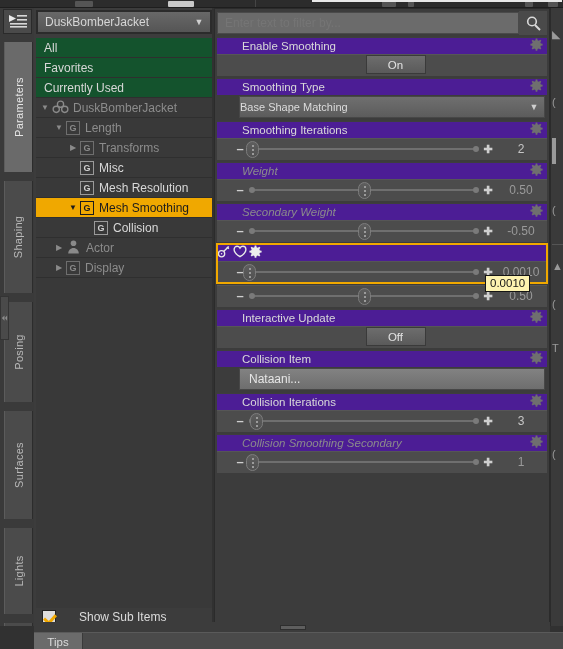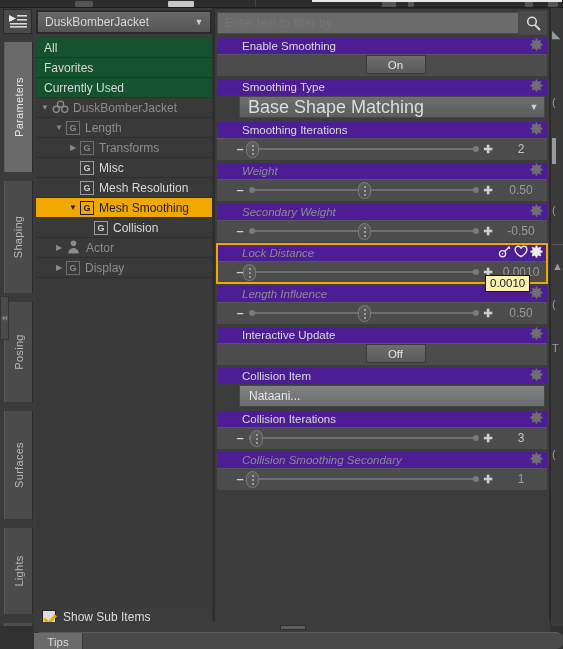--- a/index.html
+++ b/index.html
@@ -88,21 +88,21 @@
     border: 1px solid #9a9a9a; color: #d0d0d0;
     font-size: 9px; line-height: 12px; text-align: center; font-weight: bold;
   }
   .gicon.dim { border-color: #6e6e6e; color: #8a8a8a; }
   .gicon.dark { border-color: #1c1c1c; color: #1c1c1c; }
   .figicon { flex: 0 0 16px; width:16px; height:15px; margin-right:4px; }
   .grpicon { flex: 0 0 18px; width:18px; height:15px; margin-right:3px; }
 
   .show-sub {
     position: absolute; left: 2px; top: 600px; width: 176px; height: 18px;
-    display: flex; align-items: center; background: #3c3c3c;
+    display: flex; align-items: center; background: #3c3c3c; gap: 16px;
   }
   .chk {
     width: 14px; height: 14px; margin-left: 6px; margin-right: 7px;
     background: #ddd; border: 1px solid #222; position: relative;
   }
   .chk::after {
     content: ""; position: absolute; left: 3px; top: 1px;
     width: 5px; height: 9px; border: solid #f0a800;
     border-width: 0 3px 3px 0; transform: rotate(42deg);
   }
@@ -152,21 +152,21 @@
     display: flex; align-items: center; justify-content: center;
   }
 
   
   .combo-body { height: 24px; background: #3c3c3c; display:flex; align-items:center; }
   .combo {
     margin-left: 22px; flex: 1; height: 22px; margin-right: 2px;
     background: linear-gradient(to bottom,#6f6f6f,#5c5c5c);
     border: 1px solid #474747; display: flex; align-items: center;
   }
-  .combo .cv { flex: 1; color: #dcdcdc; font-size: 18px; padding-left: 8px; }
+  .combo .cv { flex: 1; color: #dcdcdc; font-size: 11px; }
   .combo .cc { width: 20px; text-align: center; color: #cfcfcf; font-size: 9px; }
 
   
   .textval {
     margin-left: 22px; flex: 1; height: 22px; margin-right: 2px;
     background: linear-gradient(to bottom,#828282,#6e6e6e);
     border: 1px solid #474747; display: flex; align-items: center;
   }
   .textval .tv { color: #e6e6e6; font-size: 12px; padding-left: 9px; }
 
@@ -223,21 +223,21 @@
   .hsplit {
     position: absolute; left: 34px; top: 622px; width: 516px; height: 10px;
     background: #3c3c3c;
   }
   .grip {
     position: absolute; left: 246px; top: 3px; width: 26px; height: 5px;
     background: #5e5e5e; border: 1px solid #2e2e2e;
   }
   .tips-bar {
     position: absolute; left: 34px; top: 632px; width: 529px; height: 17px;
-    background: #4a4a4a; border-top: 1px solid #5a5a5a; border-radius: 7px;
+    background: #4a4a4a; border-top: 1px solid #5a5a5a;
   }
   .tips-tab {
     position: absolute; left: 0px; top: 0px; width: 49px; height: 17px;
     background: #6b6b6b; color: #dcdcdc; font-size: 11.5px;
     display: flex; align-items: center; justify-content: center;
     border-right: 1px solid #3a3a3a;
   }
   .bottom-left-fill {
     position: absolute; left: 0; top: 626px; width: 34px; height: 23px;
     background: #313131;
@@ -497,21 +497,20 @@
                 <div class="track-end" style="right: 2px;"></div>
                 <div class="knob" style="left: calc(50% - 6px);"></div>
               </div>
               <div class="plus" style="font-size: 11px;">✚</div>
               <div class="sval dim">-0.50</div>
             </div>
           </div>
         </div>
         <div class="prow hl">
           <div class="prow-head">
-            <div class="pname dim">Lock Distance</div>
             <div class="prow-icons">
               <span><svg width="14" height="13" viewBox="0 0 16 15">
                   <circle cx="5.2" cy="10" r="3.6" fill="none" stroke="#e8e8e8" stroke-width="1.5"></circle>
                   <circle cx="5.2" cy="10" r="0.9" fill="#e8e8e8"></circle>
                   <line x1="7.6" y1="7.6" x2="13.5" y2="1.8" stroke="#e8e8e8" stroke-width="1.6"></line>
                   <line x1="11.3" y1="2.3" x2="13.6" y2="4.2" stroke="#e8e8e8" stroke-width="1.5"></line>
                 </svg></span>
               <span><svg width="14" height="13" viewBox="0 0 16 15">
                   <path d="M8 13.5C8 13.5 1.2 9.3 1.2 5.1 1.2 2.9 2.8 1.5 4.7 1.5c1.4 0 2.6.8 3.3 2 .7-1.2 1.9-2 3.3-2 1.9 0 3.5 1.4 3.5 3.6 0 4.2-6.8 8.4-6.8 8.4z" fill="none" stroke="#e8e8e8" stroke-width="1.6"></path>
                 </svg></span>
@@ -530,29 +529,20 @@
                 <div class="track-end" style="right: 2px;"></div>
                 <div class="knob" style="left: calc(1% - 6px);"></div>
               </div>
               <div class="plus" style="font-size: 11px;">✚</div>
               <div class="sval dim">0.0010</div>
             </div>
           </div>
           <div class="tooltip" style="left: 268px; top: 31px;">0.0010</div>
         </div>
         <div class="prow">
-          <div class="prow-head">
-            <div class="pname dim">Length Influence</div>
-            <div class="prow-icons">
-              <span><svg width="13" height="13" viewBox="0 0 16 16">
-                  <path fill="#6f6f6f" d="M8 5.2A2.8 2.8 0 1 0 8 10.8 2.8 2.8 0 1 0 8 5.2zM8 6.7a1.3 1.3 0 1 1 0 2.6 1.3 1.3 0 0 1 0-2.6z"></path>
-                  <path fill="#6f6f6f" d="M7 0.6h2l.3 2.1 1.6.7 1.7-1.3 1.4 1.4-1.3 1.7.7 1.6 2.1.3v2l-2.1.3-.7 1.6 1.3 1.7-1.4 1.4-1.7-1.3-1.6.7-.3 2.1h-2l-.3-2.1-1.6-.7-1.7 1.3-1.4-1.4 1.3-1.7-.7-1.6-2.1-.3v-2l2.1-.3.7-1.6-1.3-1.7 1.4-1.4 1.7 1.3 1.6-.7z"></path>
-                </svg></span>
-            </div>
-          </div>
           <div class="prow-body">
             <div class="sld">
               <div class="minus">–</div>
               <div class="track">
                 <div class="track-line"></div>
                 <div class="track-end" style="left: 2px;"></div>
                 <div class="track-end" style="right: 2px;"></div>
                 <div class="knob" style="left: calc(50% - 6px);"></div>
               </div>
               <div class="plus" style="font-size: 11px;">✚</div>

